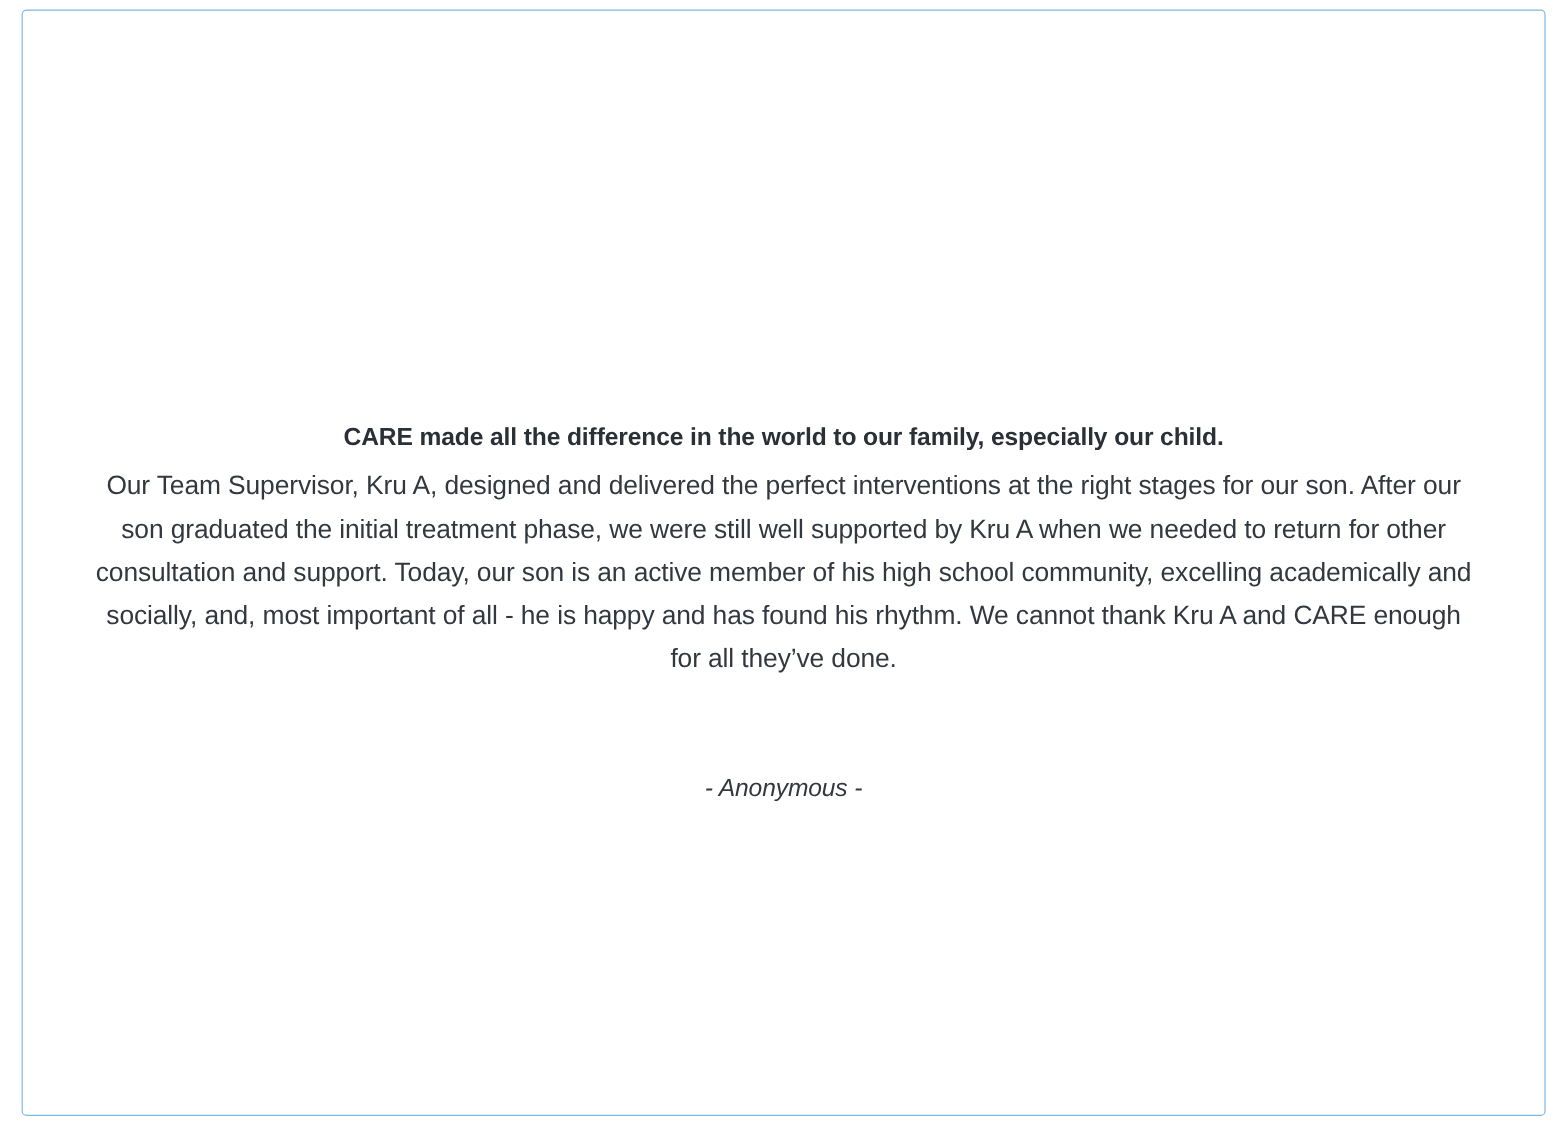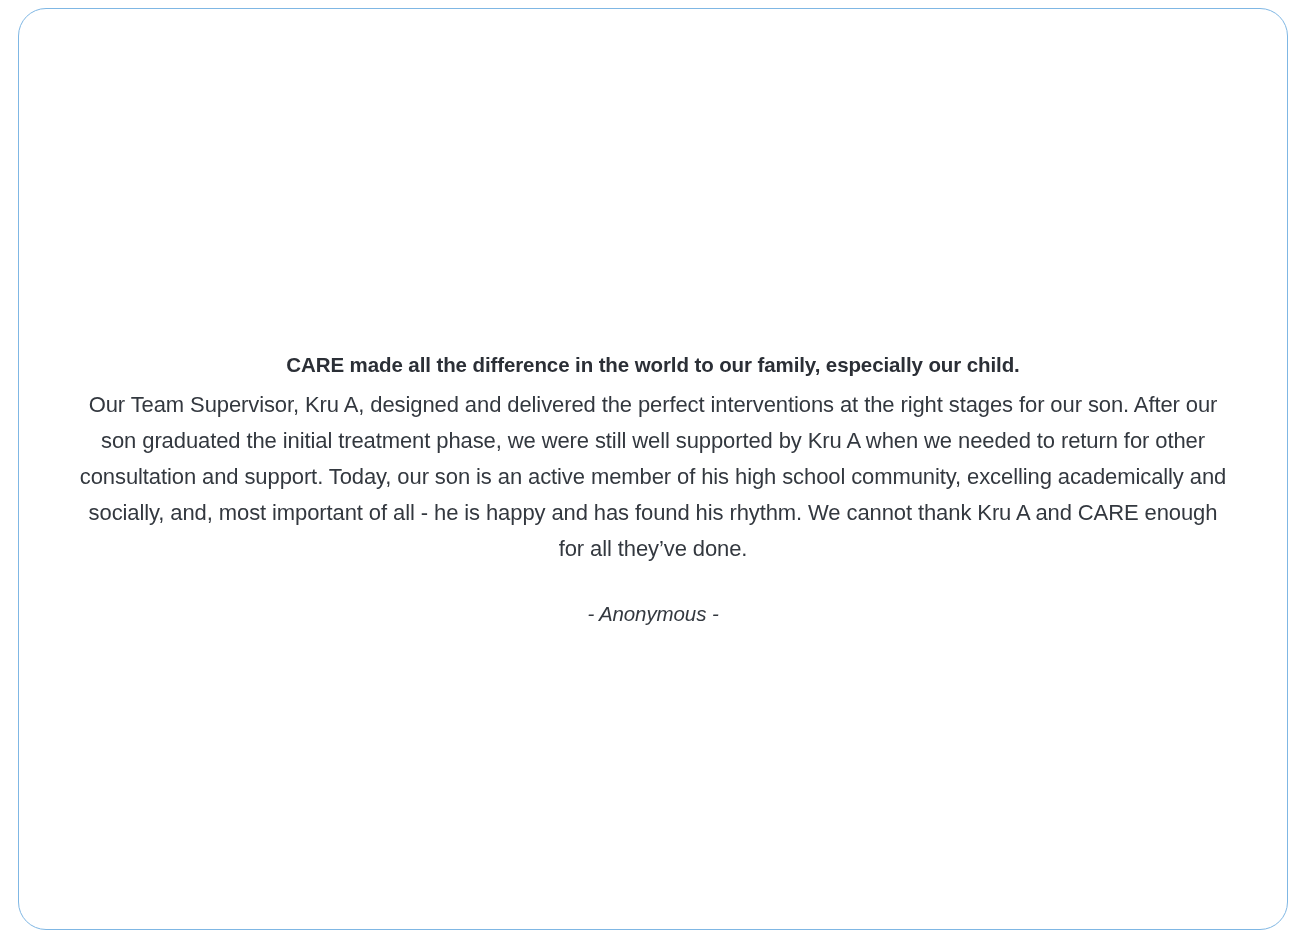--- a/index.html
+++ b/index.html
@@ -15,21 +15,21 @@
   }
 
   .testimonial-card {
     position: absolute;
     left: 18px;
     top: 8px;
     width: 1270px;
     height: 922px;
     box-sizing: border-box;
     border: 1.5px solid #7fb7e4;
-    border-radius: 28px;
+    border-radius: 4px;
     background: #ffffff;
     display: flex;
     flex-direction: column;
     align-items: center;
     justify-content: flex-start;
   }
 
   .quote-body {
     width: 1150px;
     margin-top: 336px;
@@ -48,21 +48,21 @@
   .quote-text {
     margin-top: 2px;
     font-size: 22px;
     font-weight: 400;
     line-height: 36px;
     color: #33383f;
     letter-spacing: -0.1px;
   }
 
   .quote-attribution {
-    margin-top: 35px;
+    margin-top: 78px;
     font-size: 20.5px;
     font-style: italic;
     color: #33383f;
     text-align: center;
     letter-spacing: -0.1px;
   }
 </style>
 </head>
 <body>
 

